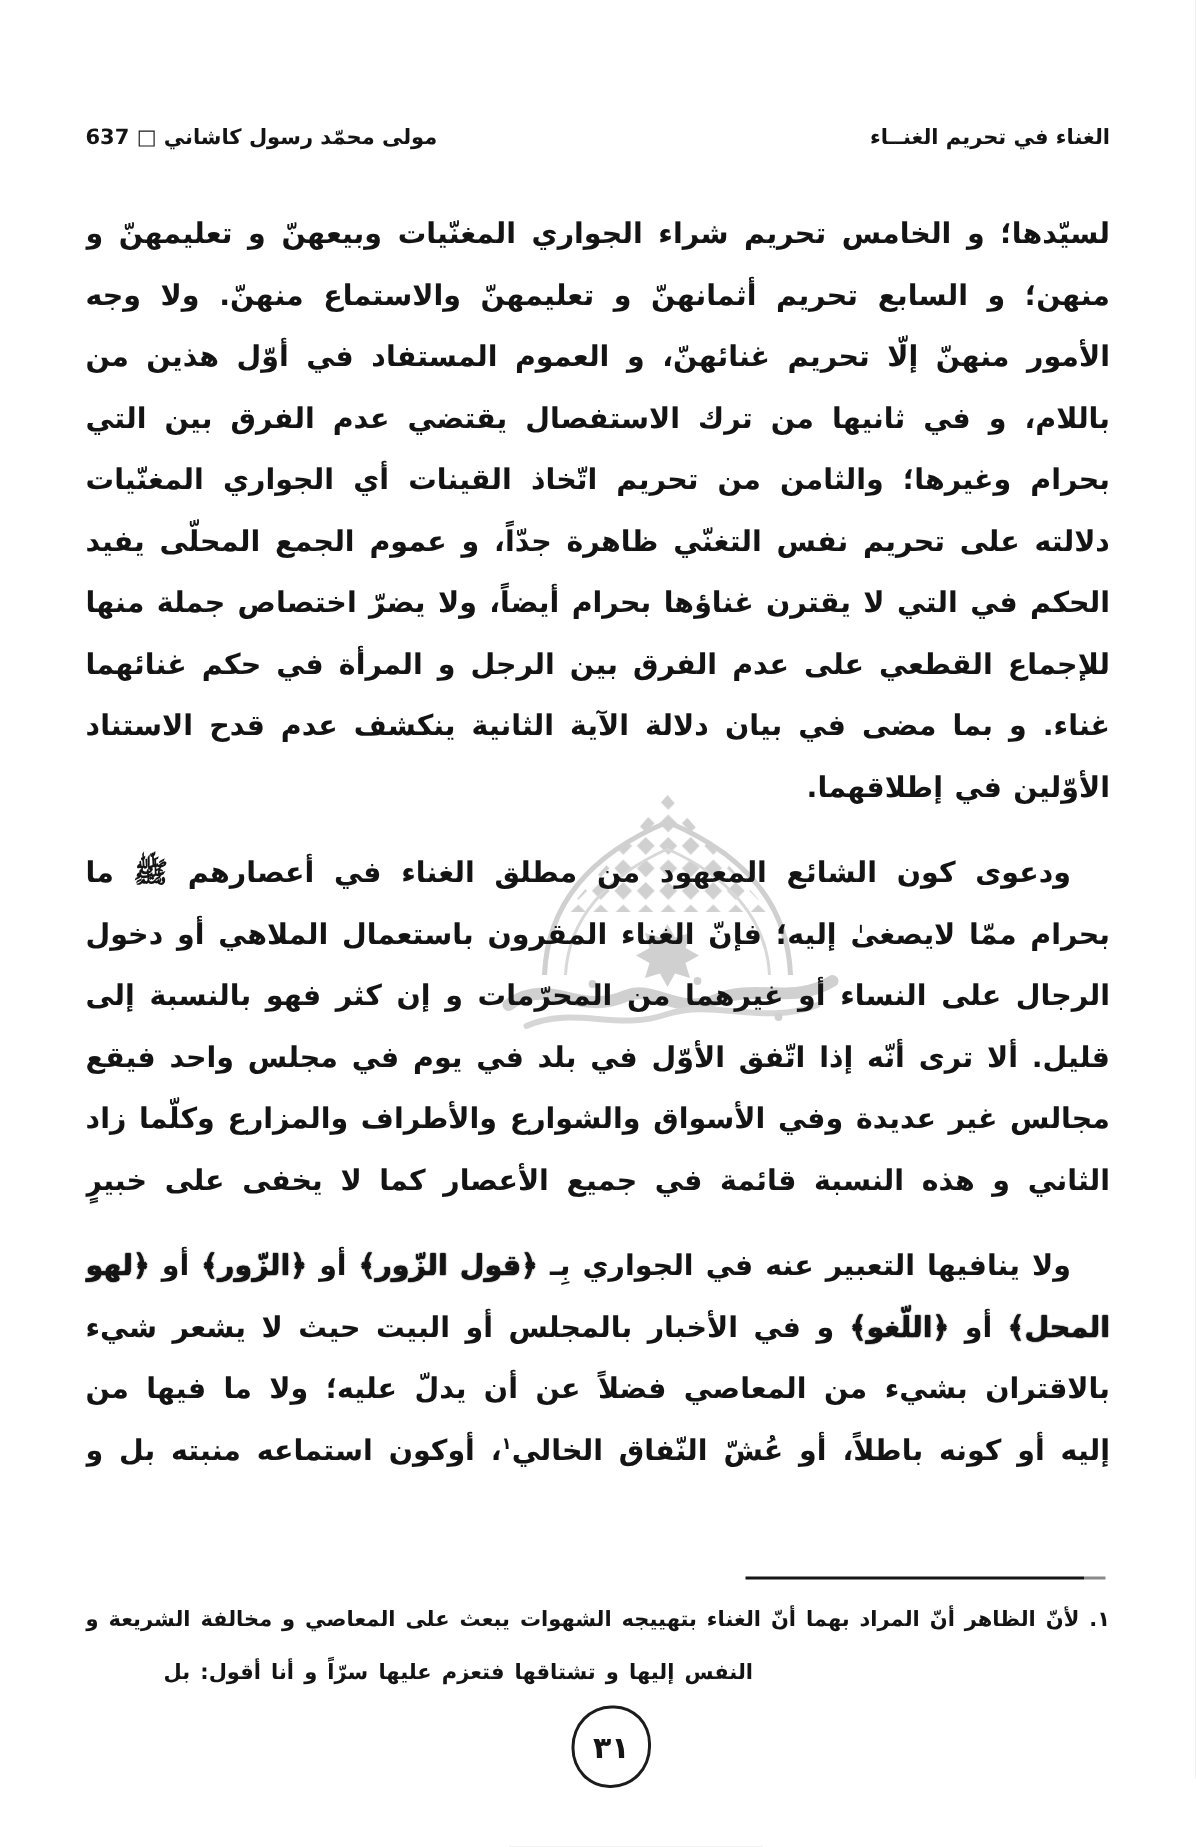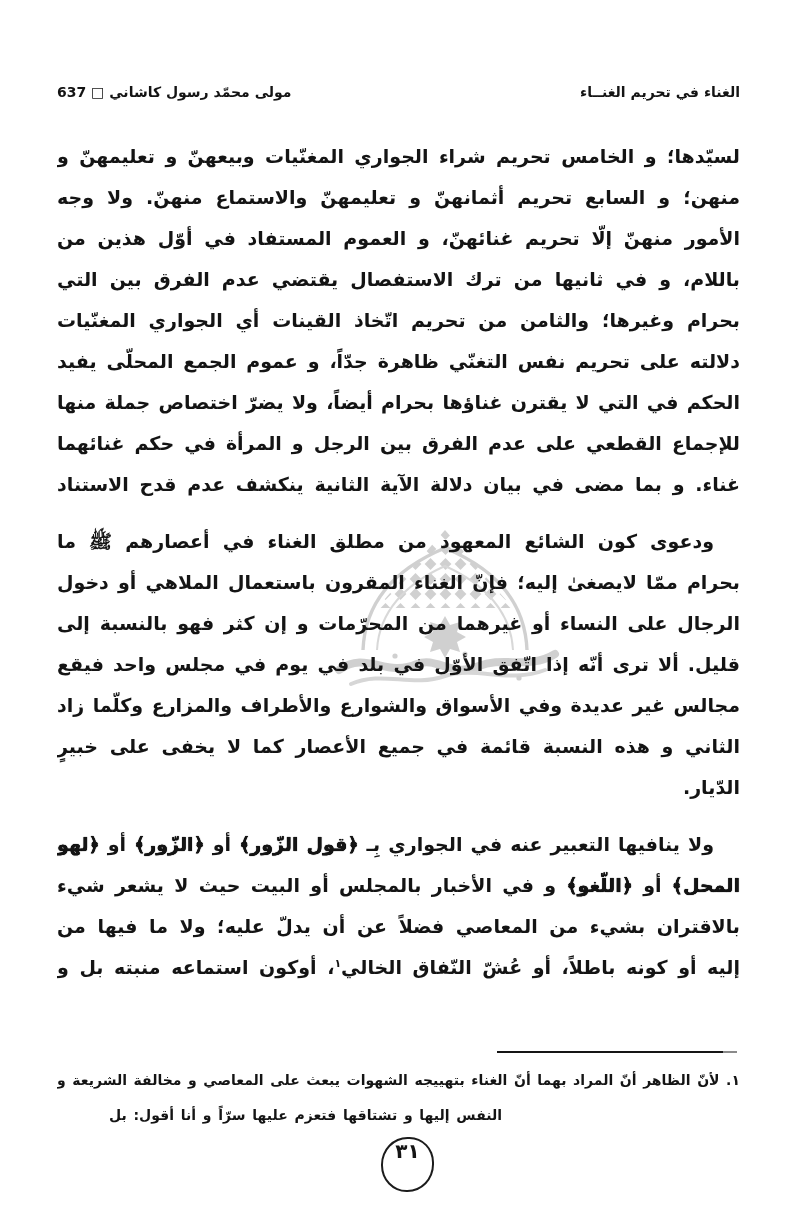--- a/index.html
+++ b/index.html
@@ -36,21 +36,21 @@
   .footnote { position:absolute; top:1063px; right:57px; width:683px; direction:rtl; }
   .fn-line {
     font-size:14px; font-weight:bold; line-height:35px; height:35px;
     overflow:hidden; text-align:justify; text-align-last:justify; word-spacing:1px;
   }
   .fn-line.fn2 { padding-right:238px; padding-left:52px; }
   
   .pagenum-circle {
     position:absolute; top:1137px; left:381px; width:53px; height:55px;
     border:2px solid #1c1c1c; border-radius:50% 46% 50% 48%;
-    display:flex; justify-content:center;
+    display:flex; align-items:center; justify-content:center;
     font-size:20px; font-weight:bold;
   }
   
   .watermark { position:absolute; top:528px; left:333px; width:228px; height:168px; opacity:.52; pointer-events:none; }
 </style>
 </head>
 <body>
 
 <div class="page">
 
@@ -80,29 +80,29 @@
     <div class="para">
       <div class="line">لسيّدها؛ و الخامس تحريم شراء الجواري المغنّيات وبيعهنّ و تعليمهنّ و الاستماع</div>
       <div class="line">منهن؛ و السابع تحريم أثمانهنّ و تعليمهنّ والاستماع منهنّ. ولا وجه لتحريم هذه</div>
       <div class="line">الأمور منهنّ إلّا تحريم غنائهنّ، و العموم المستفاد في أوّل هذين من الجمع المحلّى</div>
       <div class="line">باللام، و في ثانيها من ترك الاستفصال يقتضي عدم الفرق بين التي اقترن غناؤها</div>
       <div class="line">بحرام وغيرها؛ والثامن من تحريم اتّخاذ القينات أي الجواري المغنّيات للتغنّي، و</div>
       <div class="line">دلالته على تحريم نفس التغنّي ظاهرة جدّاً، و عموم الجمع المحلّى يفيد ثبوت</div>
       <div class="line">الحكم في التي لا يقترن غناؤها بحرام أيضاً، ولا يضرّ اختصاص جملة منها بالمرأة</div>
       <div class="line">للإجماع القطعي على عدم الفرق بين الرجل و المرأة في حكم غنائهما من حيث هو</div>
       <div class="line">غناء. و بما مضى في بيان دلالة الآية الثانية ينكشف عدم قدح الاستناد إليها في</div>
+      <div class="line last">الأوّلين في إطلاقهما.</div>
     </div>
     <div class="para p-gap">
       <div class="line indent">ودعوى كون الشائع المعهود من مطلق الغناء في أعصارهم ﷺ ما اقترن</div>
       <div class="line">بحرام ممّا لايصغىٰ إليه؛ فإنّ الغناء المقرون باستعمال الملاهي أو دخول أجانب</div>
       <div class="line">الرجال على النساء أو غيرهما من المحرّمات و إن كثر فهو بالنسبة إلى الخالي عنها</div>
       <div class="line">قليل. ألا ترى أنّه إذا اتّفق الأوّل في بلد في يوم في مجلس واحد فيقع الثاني فيهما في</div>
       <div class="line">مجالس غير عديدة وفي الأسواق والشوارع والأطراف والمزارع وكلّما زاد الأوّل زاد</div>
       <div class="line">الثاني و هذه النسبة قائمة في جميع الأعصار كما لا يخفى على خبيرٍ جاسَ خِلال</div>
-      <div class="line last">الدّيار.</div>
     </div>
     <div class="para p-gap">
       <div class="line indent"><span>ولا ينافيها التعبير عنه في الجواري بِـ </span><span class="q">﴿قول الزّور﴾</span><span> أو </span><span class="q">﴿الزّور﴾</span><span> أو </span><span class="q">﴿لهو</span></div>
       <div class="line"><span class="q">المحل﴾</span><span> أو </span><span class="q">﴿اللّغو﴾</span><span> و في الأخبار بالمجلس أو البيت حيث لا يشعر شيء منها</span></div>
       <div class="line">بالاقتران بشيء من المعاصي فضلاً عن أن يدلّ عليه؛ ولا ما فيها من إضافة البيت</div>
       <div class="line"><span>إليه أو كونه باطلاً، أو عُشّ النّفاق الخالي</span><span class="sup">١</span><span>، أوكون استماعه منبته بل و كونه رُقّيَةُ</span></div>
     </div>
   </div>
 
   <div class="fn-sep"></div>

